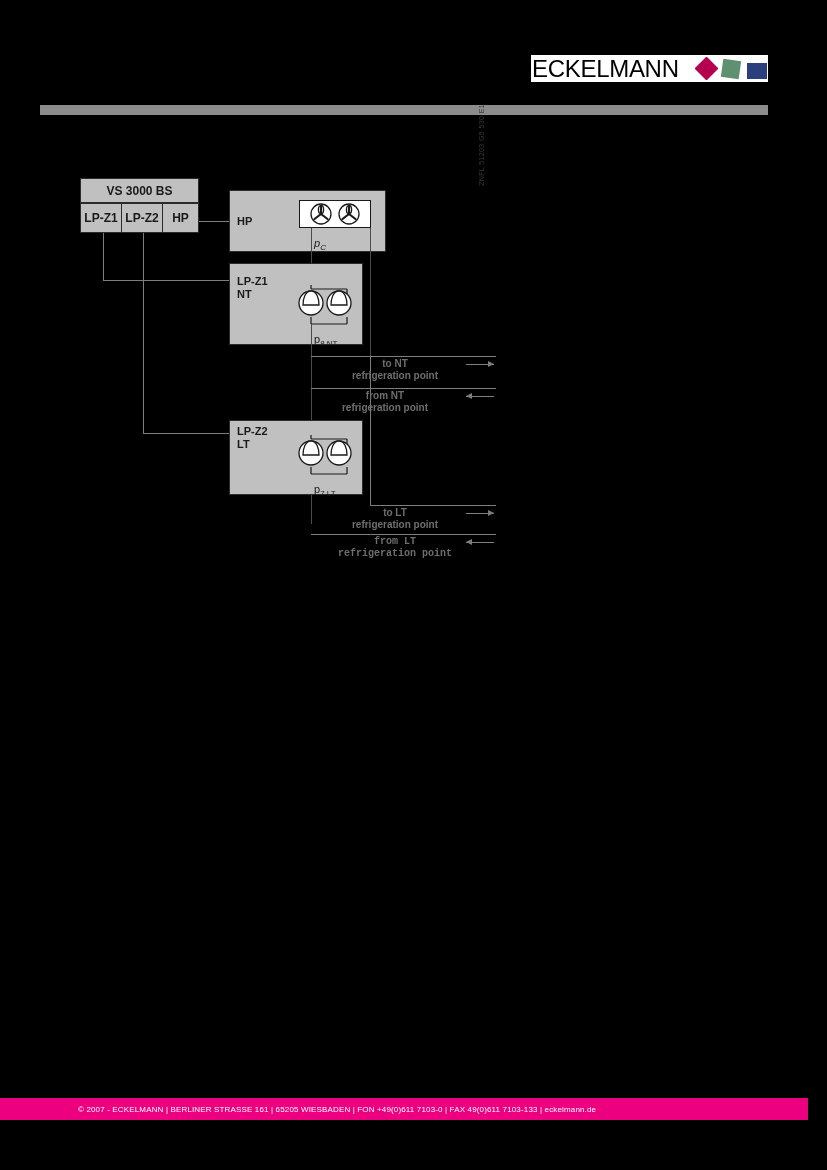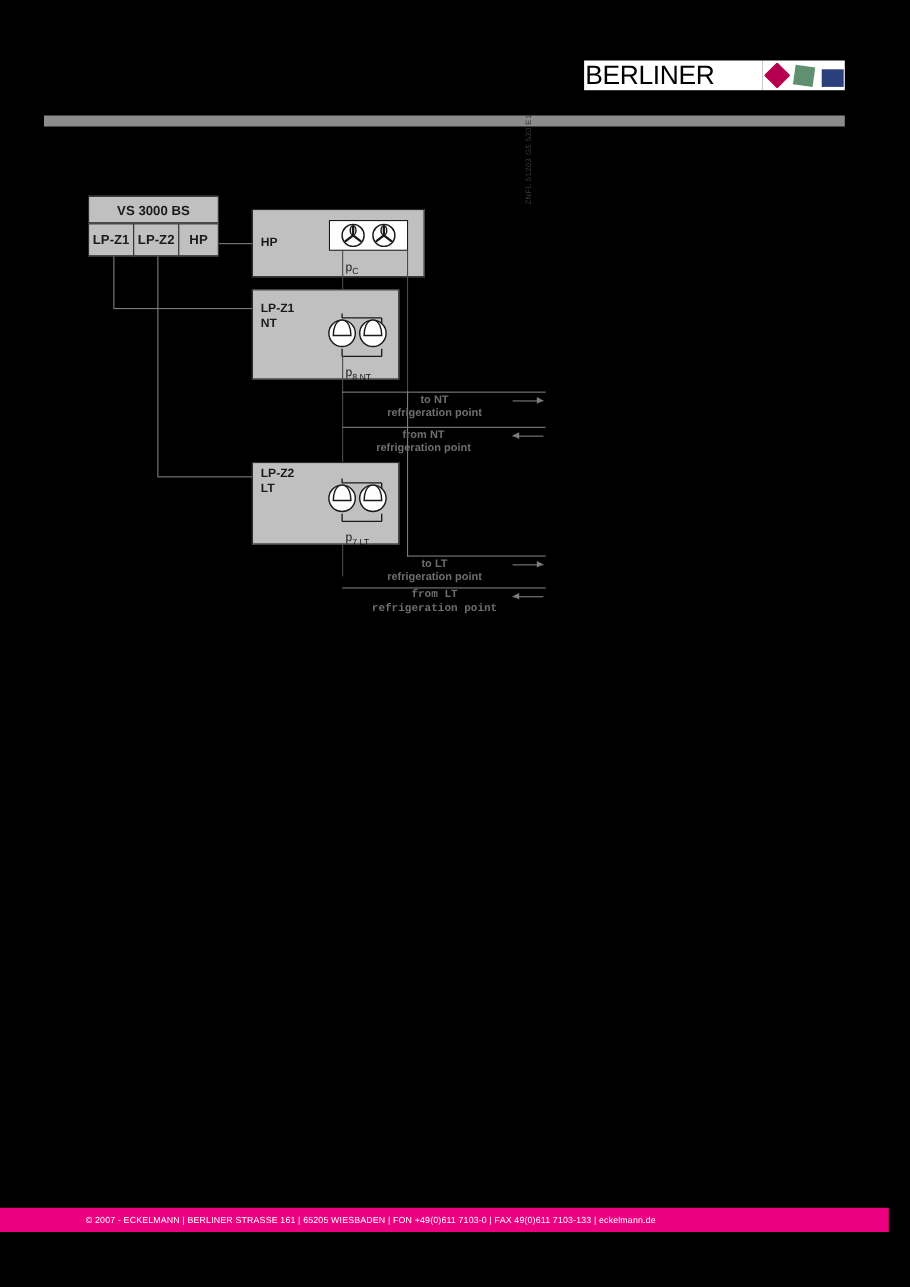--- a/index.html
+++ b/index.html
@@ -148,21 +148,21 @@
   }
 
   
   .p-label {
     position: absolute;
     font-size: 11px;
     color: #1a1a1a;
     white-space: nowrap;
   }
   .p-label sub { font-size: 8px; }
-  #p-c    { left: 314px; top: 237px; }
+  #p-c    { left: 314px; top: 237px; font-style: italic; }
   #p-0nt  { left: 314px; top: 333px; }
   #p-0lt  { left: 314px; top: 483px; }
 
   
   .wire { position: absolute; background: #7d7d7d; }
   .wire-h { height: 1px; }
   .wire-v { width: 1px; }
 
   
   .flow-label {
@@ -223,21 +223,21 @@
     font-size: 8px;
     color: #ffffff;
     letter-spacing: 0.15px;
     white-space: nowrap;
   }
 </style>
 </head>
 <body>
 
 <div id="logo-block">
-  <div id="logo-wordmark">BERLINER</div>
+  <div id="logo-wordmark">ECKELMANN</div>
   <div id="logo-marks">
     <div class="logo-tile">
       <div class="logo-shape" id="logo-shape-red" style="background:#b4004e"></div>
     </div>
     <div class="logo-tile">
       <div class="logo-shape" id="logo-shape-green" style="background:#5f9070"></div>
     </div>
     <div class="logo-tile">
       <div class="logo-shape" id="logo-shape-blue" style="background:#2b3f7d"></div>
     </div>

